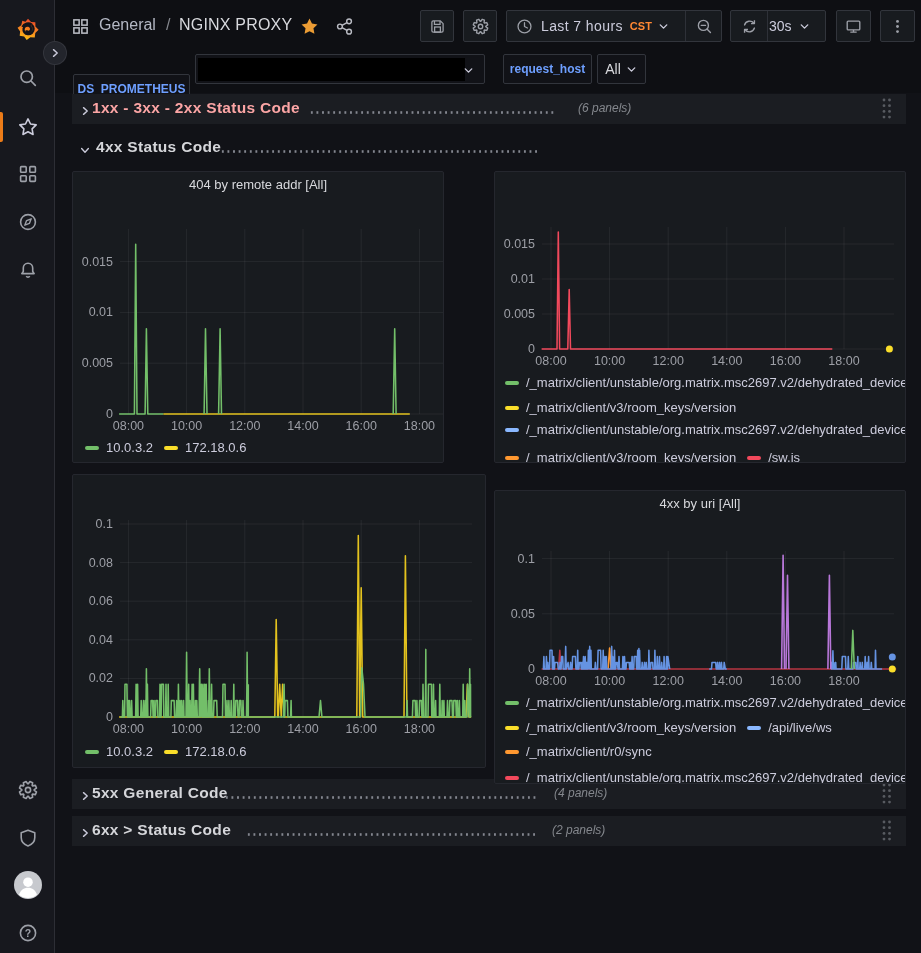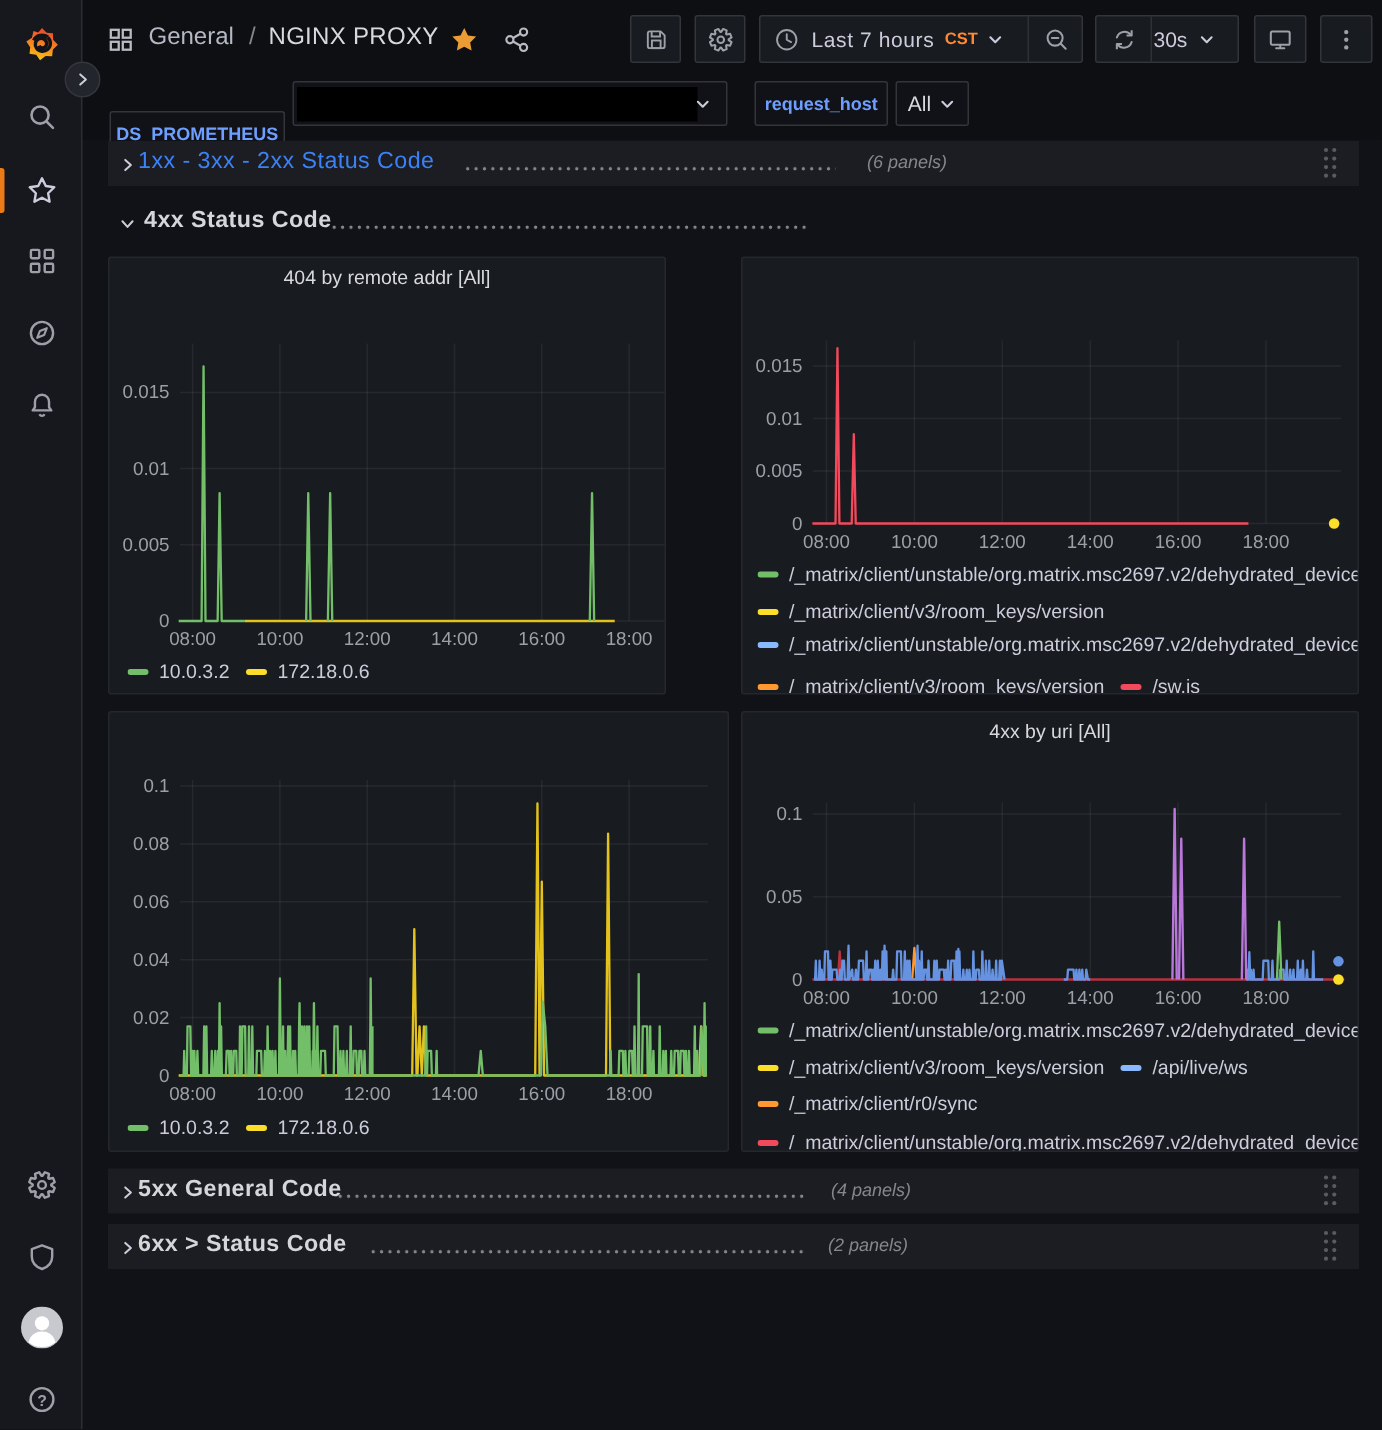--- a/index.html
+++ b/index.html
@@ -199,21 +199,21 @@
       <svg width="13" height="13" viewBox="0 0 16 16" fill="none">
         <path d="M4 6 L8 10 L12 6" stroke="#ccccdc" stroke-width="1.7" stroke-linecap="round" stroke-linejoin="round"></path>
       </svg>
     </span>
   </div>
 
 <div style="position:absolute;left:72px;top:94px;width:834px;height:30px;background:#1b1d22;">
   <div style="position:absolute;left:7px;top:9px;"><svg width="12" height="12" viewBox="0 0 16 16" fill="none">
         <path d="M6 3.5 L11 8 L6 12.5" stroke="#ccccdc" stroke-width="1.8" stroke-linecap="round" stroke-linejoin="round"></path>
       </svg></div>
-  <div style="position:absolute;left:20px;top:5px;font-size:15.5px;font-weight:400;letter-spacing:0.3px;color:#3b82f6;">1xx - 3xx - 2xx Status Code</div>
+  <div style="position:absolute;left:20px;top:5px;font-size:15.5px;font-weight:700;letter-spacing:0.3px;color:#fca5a5;">1xx - 3xx - 2xx Status Code</div>
   <div style="position:absolute;left:237px;top:17px;width:248px;height:3px;background-image:radial-gradient(circle, #83868f 1.05px, transparent 1.3px);background-size:5.6px 3px;background-repeat:repeat-x;background-position:0 0;"></div>
   <div style="position:absolute;left:506px;top:7px;font-size:12px;font-style:italic;color:#84878d;">(6 panels)</div>
     <svg width="10" height="23" viewBox="0 0 10 23" style="position:absolute;right:14px;top:4px;">
       <circle cx="2.0" cy="2.0" r="1.4" fill="#585b61"></circle>
       <circle cx="7.5" cy="2.0" r="1.4" fill="#585b61"></circle>
       <circle cx="2.0" cy="7.7" r="1.4" fill="#585b61"></circle>
       <circle cx="7.5" cy="7.7" r="1.4" fill="#585b61"></circle>
       <circle cx="2.0" cy="13.4" r="1.4" fill="#585b61"></circle>
       <circle cx="7.5" cy="13.4" r="1.4" fill="#585b61"></circle>
       <circle cx="2.0" cy="19.1" r="1.4" fill="#585b61"></circle>
@@ -359,21 +359,21 @@
       <line x1="346.4" y1="45" x2="346.4" y2="242" stroke="rgba(204,204,220,0.08)" stroke-width="1"></line>
       <text x="346.4" y="258" text-anchor="middle" font-size="12.5" fill="#9d9fa6">18:00</text>
       <path d="M46.1 242.0 L201.8 242.0 L203.2 144.5 L204.7 242.0 L205.3 242.0 L206.7 209.2 L208.2 242.0 L208.2 242.0 L209.6 209.2 L211.1 242.0 L283.8 242.0 L285.3 60.6 L286.7 242.0 L286.7 242.0 L288.2 112.7 L289.7 242.0 L331.0 242.0 L332.4 80.8 L333.9 242.0 L393.0 242.0 L394.4 209.2 L395.9 242.0 L398.2 242.0" fill="none" stroke="#e3c21e" stroke-width="1.55" stroke-opacity="1.0" stroke-linejoin="round"></path>
       <path d="M47.3 242.0 L49.4 242.0 L49.8 225.6 L50.3 242.0 L51.6 242.0 L52.0 209.2 L53.9 209.2 L54.4 242.0 L54.8 242.0 L55.3 225.6 L55.7 242.0 L56.1 242.0 L56.6 225.6 L57.1 242.0 L58.2 242.0 L58.6 225.6 L59.1 242.0 L62.6 242.0 L63.1 209.2 L63.6 242.0 L64.2 242.0 L64.6 209.2 L65.1 242.0 L67.7 242.0 L68.2 225.6 L68.7 242.0 L70.0 242.0 L70.5 225.6 L70.9 242.0 L71.8 242.0 L72.3 225.6 L72.7 242.0 L72.9 242.0 L73.4 193.8 L73.9 242.0 L74.0 242.0 L74.4 209.2 L74.9 242.0 L77.6 242.0 L78.1 225.6 L79.6 225.6 L80.1 242.0 L80.6 242.0 L81.1 225.6 L81.5 242.0 L82.4 242.0 L82.9 225.6 L84.5 225.6 L84.9 242.0 L86.6 242.0 L87.0 209.2 L87.5 242.0 L88.1 242.0 L88.6 209.2 L90.4 209.2 L90.8 242.0 L92.5 242.0 L93.0 209.2 L93.4 242.0 L94.7 242.0 L95.2 209.2 L95.7 242.0 L97.9 242.0 L98.3 225.6 L101.1 225.6 L101.6 242.0 L103.1 242.0 L103.6 225.6 L104.1 242.0 L105.0 242.0 L105.4 209.2 L105.9 242.0 L106.6 242.0 L107.1 225.6 L107.5 242.0 L108.3 242.0 L108.7 225.6 L109.2 242.0 L110.1 242.0 L110.6 225.6 L111.0 242.0 L113.0 242.0 L113.6 177.3 L114.2 242.0 L115.2 242.0 L115.7 209.2 L116.1 242.0 L116.6 242.0 L117.1 225.6 L117.5 242.0 L118.6 242.0 L119.1 209.2 L119.5 242.0 L119.9 242.0 L120.4 209.2 L120.8 242.0 L121.9 242.0 L122.4 225.6 L122.9 242.0 L123.4 242.0 L123.8 225.6 L124.3 242.0 L125.9 242.0 L126.1 242.0 L126.4 209.2 L126.7 193.8 L127.3 242.0 L128.4 209.2 L128.9 242.0 L129.5 242.0 L130.0 209.2 L130.5 242.0 L131.2 242.0 L131.7 209.2 L132.2 242.0 L132.7 242.0 L133.2 209.2 L133.7 242.0 L135.1 242.0 L135.5 225.6 L135.7 242.0 L136.3 193.8 L136.9 242.0 L137.3 225.6 L137.7 242.0 L138.1 242.0 L138.6 209.2 L139.1 242.0 L140.5 242.0 L141.0 225.6 L143.7 225.6 L144.2 242.0 L149.5 242.0 L150.0 209.2 L152.0 209.2 L152.5 242.0 L153.6 242.0 L154.0 225.6 L154.5 242.0 L155.4 242.0 L155.9 225.6 L156.4 242.0 L157.7 242.0 L158.2 225.6 L158.6 242.0 L160.3 242.0 L160.8 209.2 L161.2 242.0 L162.3 242.0 L162.8 225.6 L164.5 225.6 L165.0 242.0 L166.1 242.0 L166.6 225.6 L167.9 225.6 L168.4 242.0 L169.6 242.0 L170.0 225.6 L170.5 242.0 L173.4 242.0 L173.5 242.0 L173.9 209.2 L174.1 177.3 L174.7 242.0 L175.3 242.0 L175.3 209.2" fill="none" stroke="#73bf69" stroke-width="1.55" stroke-opacity="1.0" stroke-linejoin="round"></path>
       <path d="M175.3 242.0 L205.3 242.0 L210.5 242.0 L211.1 209.2 L211.6 242.0 L211.7 242.0 L212.1 225.6 L214.4 225.6 L214.9 242.0 L217.6 242.0 L218.1 225.6 L218.4 242.0 L219.8 242.0 L246.0 242.0 L247.5 225.6 L248.9 242.0 L287.6 242.0 L288.8 192.8 L290.5 209.2 L292.0 242.0 L333.3 242.0" fill="none" stroke="#73bf69" stroke-width="1.55" stroke-opacity="1.0" stroke-linejoin="round"></path>
       <path d="M333.3 242.0 L333.6 242.0 L334.1 225.6 L334.5 242.0 L339.4 242.0 L339.9 225.6 L342.2 225.6 L342.6 242.0 L343.5 242.0 L343.9 225.6 L344.4 242.0 L346.1 242.0 L346.6 225.6 L348.4 225.6 L348.9 242.0 L349.6 242.0 L350.0 209.2 L350.5 242.0 L352.2 242.0 L352.2 242.0 L352.6 209.2 L352.8 174.4 L353.1 242.0 L353.4 242.0 L355.0 242.0 L355.5 209.2 L358.4 209.2 L358.8 242.0 L359.8 242.0 L360.0 242.0 L360.4 209.2 L360.5 209.2 L360.9 242.0 L361.0 242.0 L362.1 242.0 L362.6 225.6 L363.0 242.0 L366.3 242.0 L366.8 209.2 L367.3 242.0 L368.8 242.0 L369.2 225.6 L369.7 242.0 L370.4 242.0 L370.9 225.6 L371.3 242.0 L374.0 242.0 L374.5 225.6 L375.0 242.0 L376.3 242.0 L376.8 225.6 L379.0 225.6 L379.5 242.0 L380.4 242.0 L380.8 225.6 L382.8 225.6 L383.3 242.0 L383.9 242.0 L384.3 225.6 L384.8 242.0 L385.9 242.0 L386.3 225.6 L386.8 242.0 L389.7 242.0 L390.2 209.2 L390.6 242.0 L391.4 242.0 L391.8 225.6 L392.3 242.0 L394.1 242.0 L394.6 209.2 L396.2 242.0 L396.7 193.8 L397.3 242.0 L397.5 209.2 L397.6 242.0" fill="none" stroke="#73bf69" stroke-width="1.55" stroke-opacity="1.0" stroke-linejoin="round"></path>
     </svg>
   <div style="position:absolute;left:12px;top:268px;width:520px;height:19px;font-size:13px;color:#ccccdc;overflow:hidden;white-space:nowrap;"><span style="white-space:nowrap;margin-right:11px;"><span style="display:inline-block;width:14px;height:4px;border-radius:2px;background:#73bf69;vertical-align:middle;margin-right:7px;"></span><span style="vertical-align:middle;">10.0.3.2</span></span><span style="white-space:nowrap;margin-right:11px;"><span style="display:inline-block;width:14px;height:4px;border-radius:2px;background:#fade2a;vertical-align:middle;margin-right:7px;"></span><span style="vertical-align:middle;">172.18.0.6</span></span></div>
 </div>
 
-<div class="panel" style="left:494px;top:474px;width:412px;height:294px;">
+<div class="panel" style="left:494px;top:490px;width:412px;height:294px;">
   <div class="ptitle">4xx by uri [All]</div>
   <svg width="412" height="294" viewBox="0 0 412 294" style="position:absolute;left:0;top:0;">
       <line x1="47" y1="178.0" x2="399" y2="178.0" stroke="rgba(204,204,220,0.08)" stroke-width="1"></line>
       <text x="40" y="182.0" text-anchor="end" font-size="12.5" fill="#9d9fa6">0</text>
       <line x1="47" y1="122.8" x2="399" y2="122.8" stroke="rgba(204,204,220,0.08)" stroke-width="1"></line>
       <text x="40" y="126.8" text-anchor="end" font-size="12.5" fill="#9d9fa6">0.05</text>
       <line x1="47" y1="67.6" x2="399" y2="67.6" stroke="rgba(204,204,220,0.08)" stroke-width="1"></line>
       <text x="40" y="71.6" text-anchor="end" font-size="12.5" fill="#9d9fa6">0.1</text>
       <line x1="56.0" y1="60" x2="56.0" y2="178" stroke="rgba(204,204,220,0.08)" stroke-width="1"></line>
       <text x="56.0" y="194" text-anchor="middle" font-size="12.5" fill="#9d9fa6">08:00</text>

